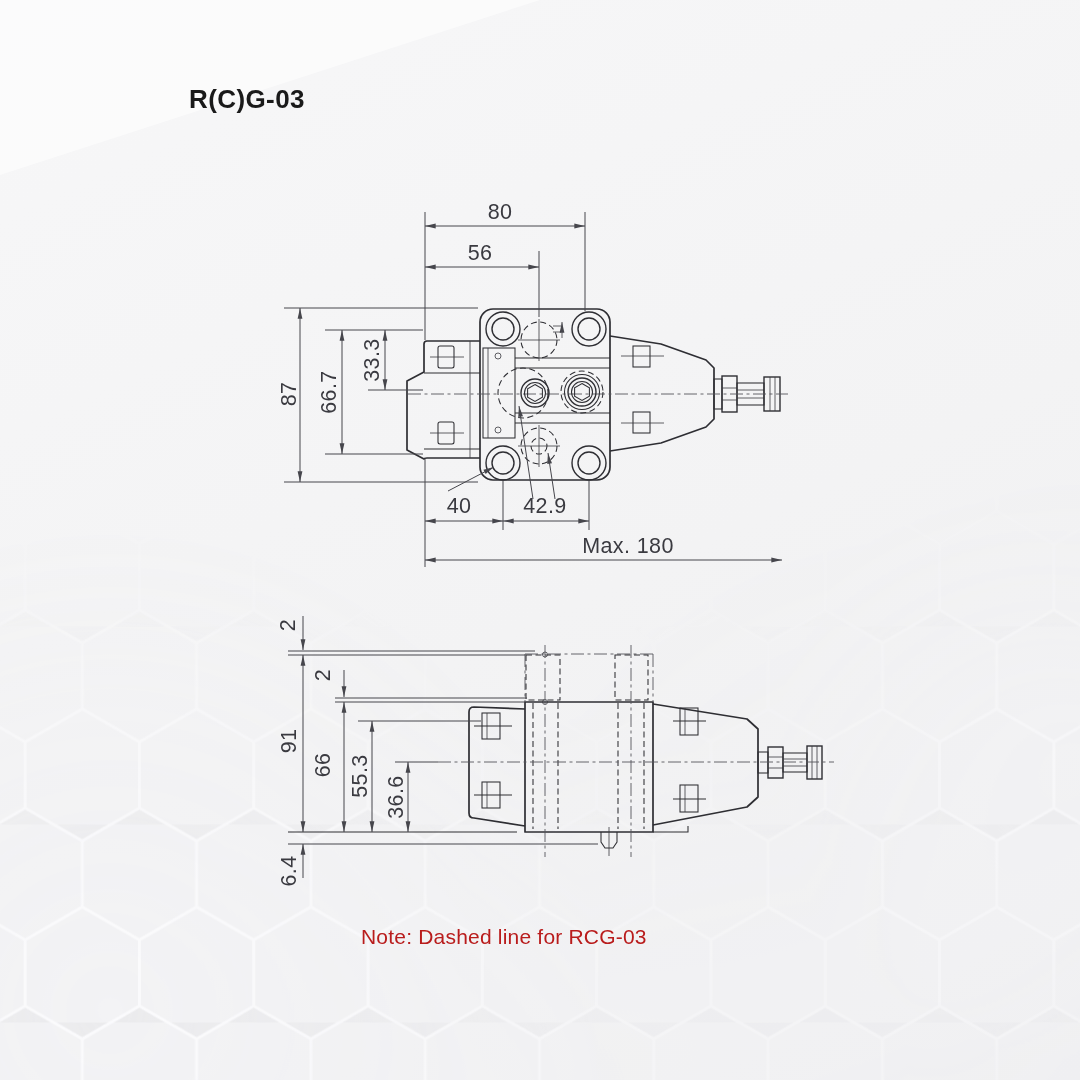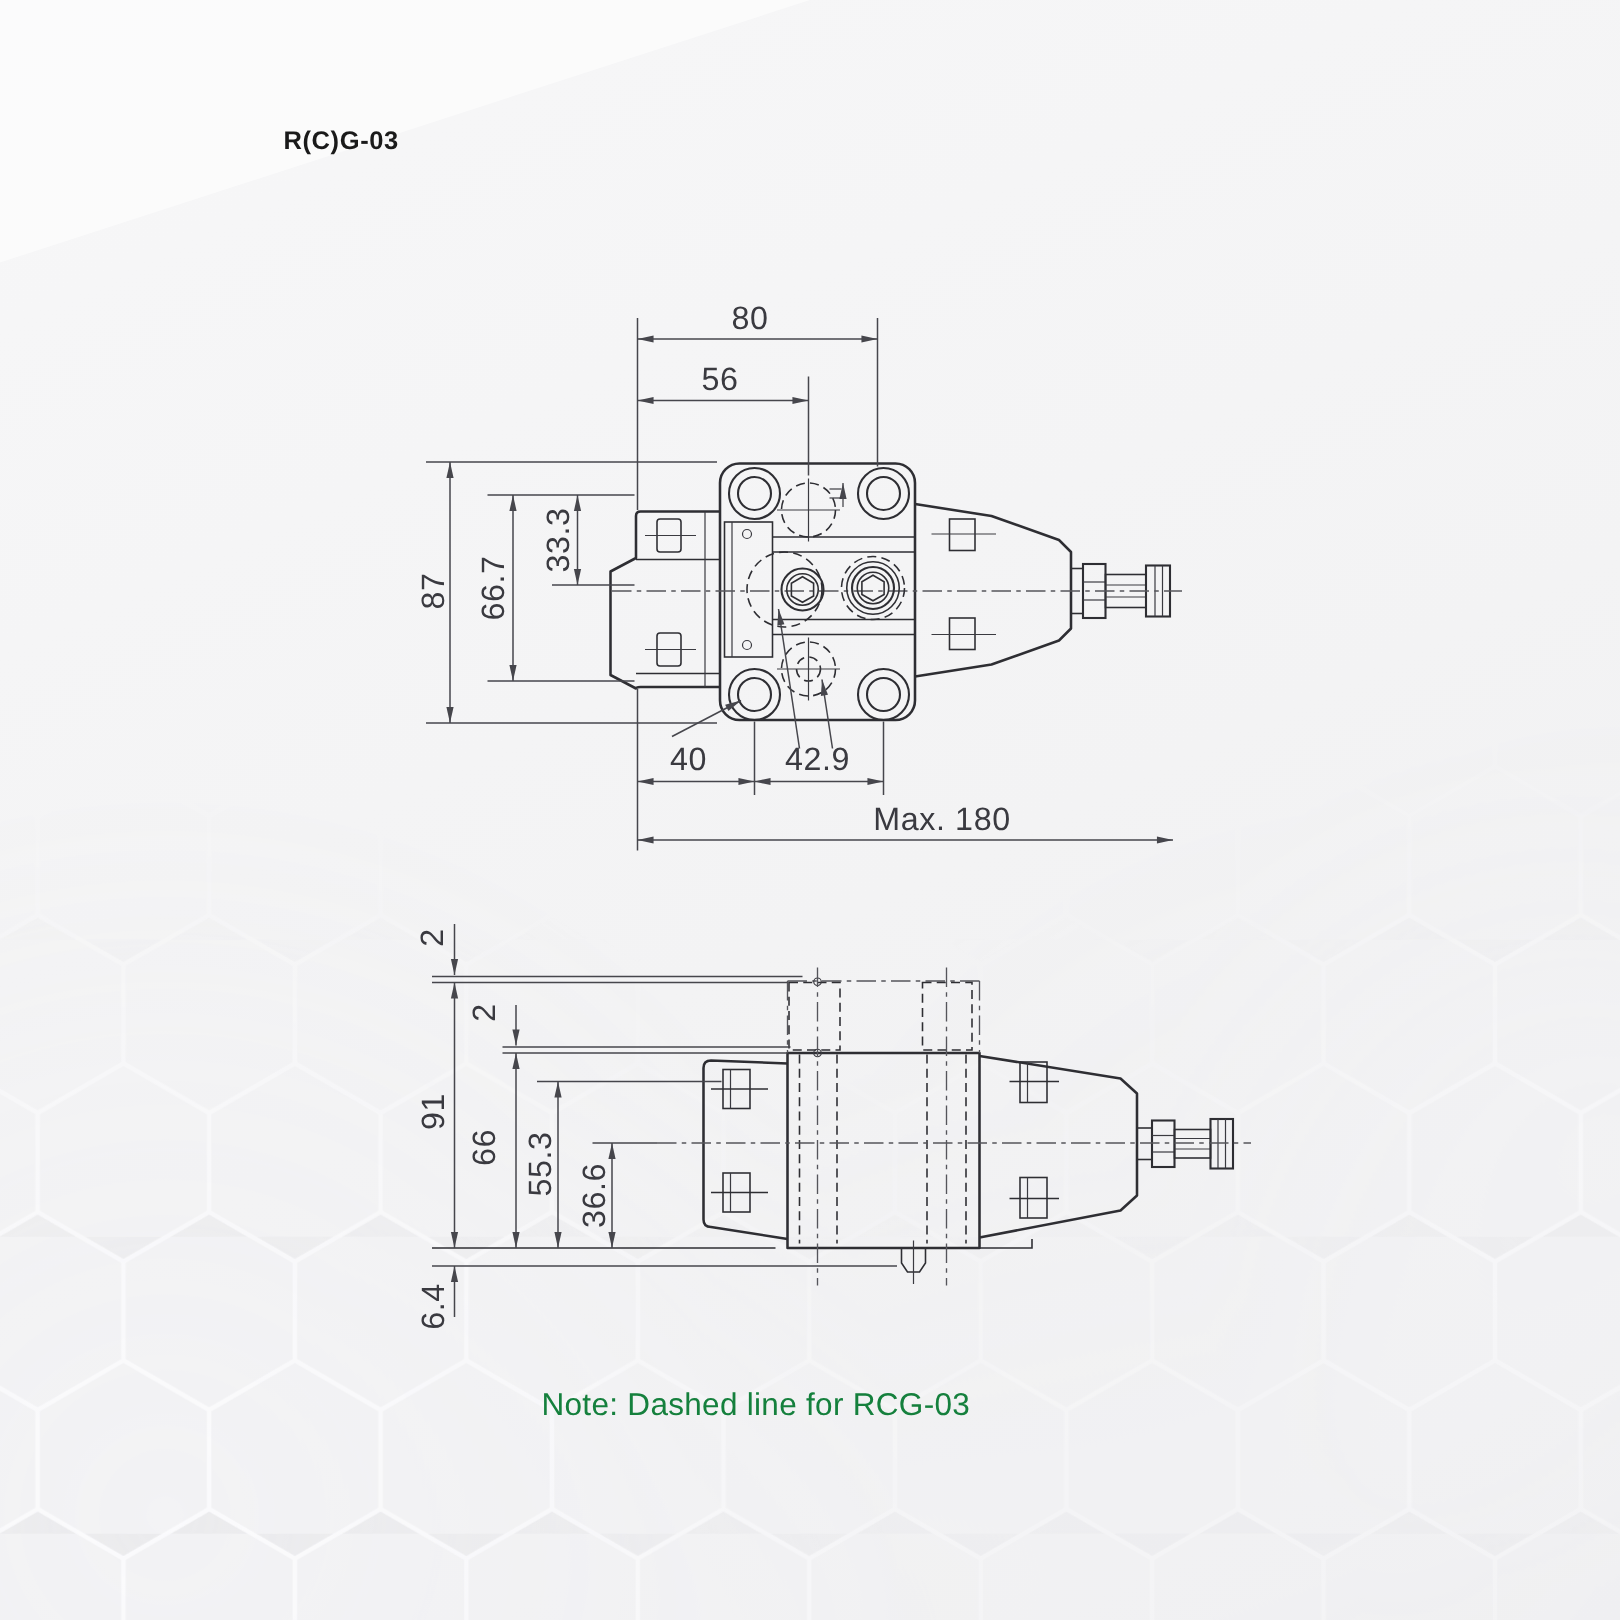--- a/index.html
+++ b/index.html
@@ -4,25 +4,25 @@
 <style>
   html,body{margin:0;padding:0;}
   body{
     width:1080px;height:1080px;position:relative;overflow:hidden;
     background:linear-gradient(155deg,#f7f7f8 0%,#f3f3f4 55%,#efeff1 100%);
     font-family:"Liberation Sans", sans-serif;
   }
   #bg, #drawing{position:absolute;left:0;top:0;}
   .title{
     position:absolute;left:189px;top:84px;
-    font-size:17px;font-weight:700;color:#1a1a1a;letter-spacing:.4px;
+    font-size:26px;font-weight:700;color:#1a1a1a;letter-spacing:.4px;
   }
   .note{
     position:absolute;left:361px;top:925px;
-    font-size:21px;color:#15803d;letter-spacing:.2px;
+    font-size:21px;color:#b91c1c;letter-spacing:.2px;
   }
   
   .ol{stroke:#2e2e33;stroke-width:1.7;fill:none;stroke-linejoin:round;}
   .ml{stroke:#2e2e33;stroke-width:1.4;fill:none;}
   .il{stroke:#2e2e33;stroke-width:1.05;fill:none;}
   .tl{stroke:#3a3a40;stroke-width:.8;fill:none;}
   .dash{stroke:#2e2e33;stroke-width:1.05;fill:none;stroke-dasharray:6 3.5;}
   .cl{stroke:#55555b;stroke-width:.9;fill:none;stroke-dasharray:13 3.5 3 3.5;}
   .dim{stroke:#46464c;stroke-width:1;fill:none;}
   .arr2{marker-start:url(#arr);marker-end:url(#arr);}

